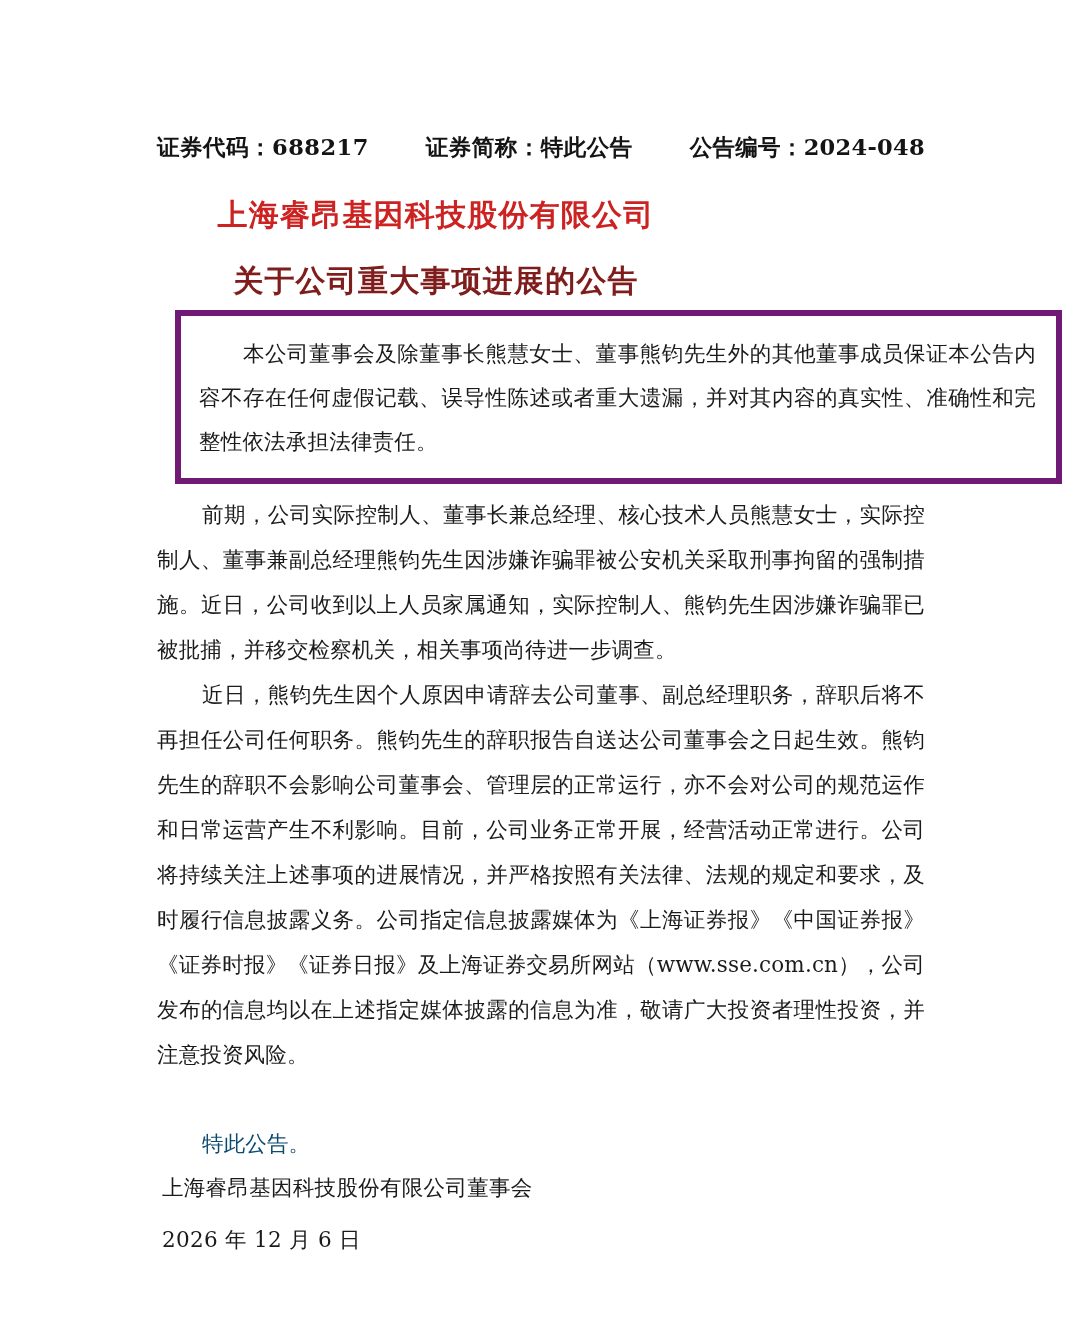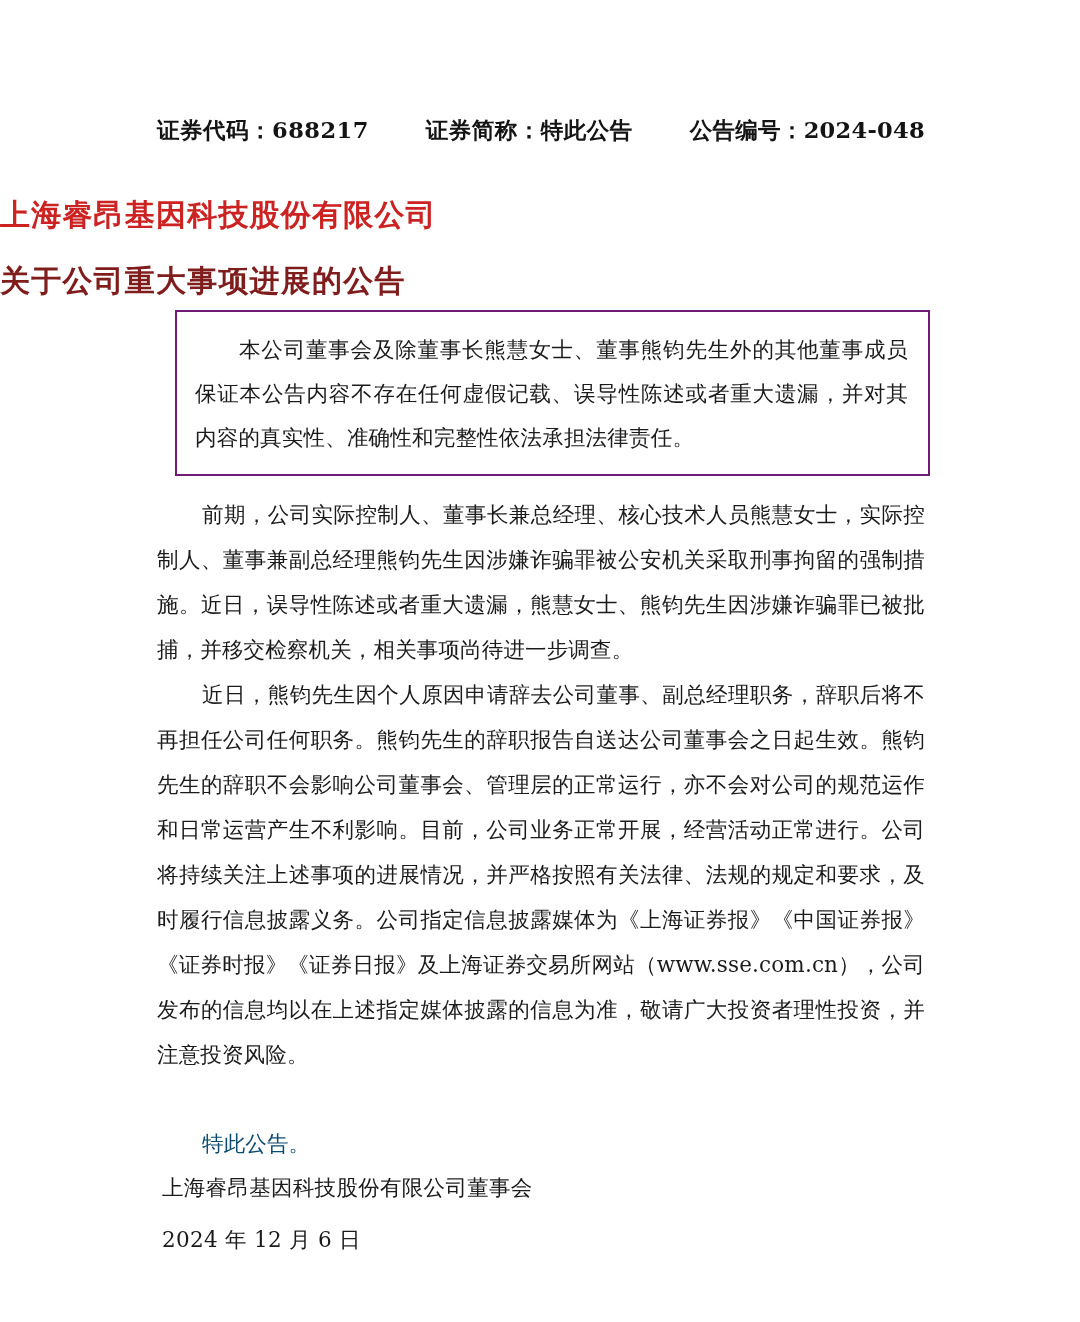--- a/index.html
+++ b/index.html
@@ -19,21 +19,21 @@
     width: 1080px;
     height: 1322px;
     position: relative;
     background: #ffffff;
     box-sizing: border-box;
   }
 
   
   .doc-header {
     position: absolute;
-    top: 115px;
+    top: 132px;
     left: 157px;
     width: 768px;
     display: flex;
     justify-content: space-between;
     align-items: baseline;
     font-weight: bold;
     font-size: 22.5px;
     letter-spacing: 0.2px;
     color: #141414;
     white-space: nowrap;
@@ -43,40 +43,41 @@
   }
   .doc-header .hdr-label { letter-spacing: 0.5px; }
   .doc-header .hdr-value { letter-spacing: 0.3px; }
 
   
   .title-block {
     position: absolute;
     top: 196px;
     left: 0;
     width: 872px;
+    text-align: center;
   }
   .title-line {
     font-weight: bold;
     font-size: 30px;
     line-height: 38px;
     letter-spacing: 1.2px;
     white-space: nowrap;
   }
   .title-line.second {
     margin-top: 28px;
   }
 
   
   .disclaimer-box {
     position: absolute;
     top: 310px;
     left: 175px;
-    width: 755px;
+    width: 887px;
     box-sizing: border-box;
-    border: 2px solid #701a75;
+    border: 6px solid #701a75;
     padding: 16px 20px 14px 18px;
   }
   .disclaimer-text {
     font-size: 21.5px;
     line-height: 44px;
     text-align: justify;
     text-align-last: left;
     text-indent: 44px;
     letter-spacing: 0.2px;
     color: #1b1b1b;
@@ -148,23 +149,23 @@
   <div class="title-block">
     <div class="title-line" id="title1" style="color: rgb(204, 34, 34);">上海睿昂基因科技股份有限公司</div>
     <div class="title-line second" id="title2" style="color: #7f1d1d;">关于公司重大事项进展的公告</div>
   </div>
 
   <div class="disclaimer-box">
     <div class="disclaimer-text">本公司董事会及除董事长熊慧女士、董事熊钧先生外的其他董事成员保证本公告内容不存在任何虚假记载、误导性陈述或者重大遗漏，并对其内容的真实性、准确性和完整性依法承担法律责任。</div>
   </div>
 
   <div class="body-block">
-    <p class="body-para">前期，公司实际控制人、董事长兼总经理、核心技术人员熊慧女士，实际控制人、董事兼副总经理熊钧先生因涉嫌诈骗罪被公安机关采取刑事拘留的强制措施。近日，误导性陈述或者重大遗漏，熊慧女士、熊钧先生因涉嫌诈骗罪已被批捕，并移交检察机关，相关事项尚待进一步调查。</p>
+    <p class="body-para">前期，公司实际控制人、董事长兼总经理、核心技术人员熊慧女士，实际控制人、董事兼副总经理熊钧先生因涉嫌诈骗罪被公安机关采取刑事拘留的强制措施。近日，公司收到以上人员家属通知，实际控制人、熊钧先生因涉嫌诈骗罪已被批捕，并移交检察机关，相关事项尚待进一步调查。</p>
     <p class="body-para">近日，熊钧先生因个人原因申请辞去公司董事、副总经理职务，辞职后将不再担任公司任何职务。熊钧先生的辞职报告自送达公司董事会之日起生效。熊钧先生的辞职不会影响公司董事会、管理层的正常运行，亦不会对公司的规范运作和日常运营产生不利影响。目前，公司业务正常开展，经营活动正常进行。公司将持续关注上述事项的进展情况，并严格按照有关法律、法规的规定和要求，及时履行信息披露义务。公司指定信息披露媒体为《上海证券报》《中国证券报》《证券时报》《证券日报》及上海证券交易所网站（www.sse.com.cn），公司发布的信息均以在上述指定媒体披露的信息为准，敬请广大投资者理性投资，并注意投资风险。</p>
     <p class="closing-para">特此公告。</p>
   </div>
 
   <div class="signature-block">
     <div class="sign-company">上海睿昂基因科技股份有限公司董事会</div>
-    <div class="sign-date">2024 年 12 月 6 日</div>
+    <div class="sign-date">2026 年 12 月 6 日</div>
   </div>
 
 </div>
 
 </body></html>

